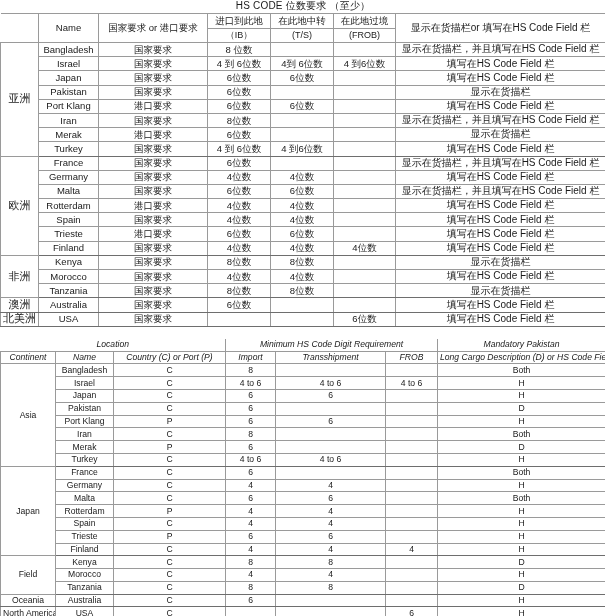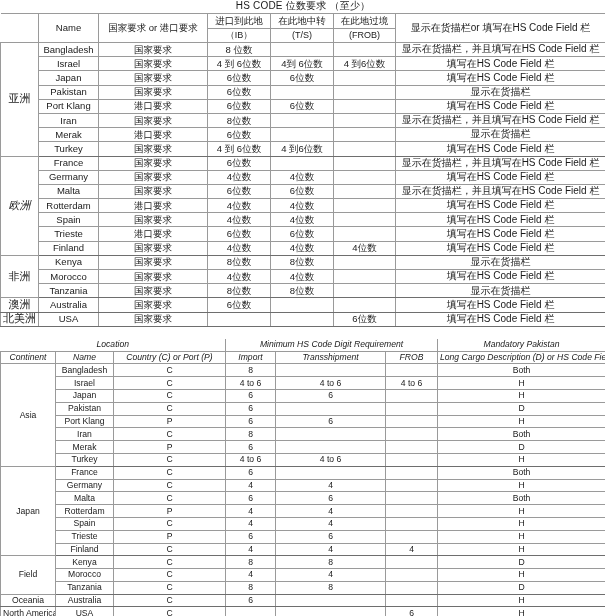--- a/index.html
+++ b/index.html
@@ -194,21 +194,21 @@
         </tr>
         <tr class="grp-end">
           <td>Turkey</td>
           <td>国家要求</td>
           <td>4 到 6位数</td>
           <td>4 到6位数</td>
           <td></td>
           <td class="desc">填写在HS Code Field 栏</td>
         </tr>
         <tr>
-          <td rowspan="7" class="cont" style="vertical-align: middle; font-style: italic;">欧洲</td>
+          <td rowspan="7" class="cont" style="vertical-align: middle;">欧洲</td>
           <td>France</td>
           <td>国家要求</td>
           <td>6位数</td>
           <td></td>
           <td></td>
           <td class="desc">显示在货描栏，并且填写在HS Code Field 栏</td>
         </tr>
         <tr>
           <td>Germany</td>
           <td>国家要求</td>

